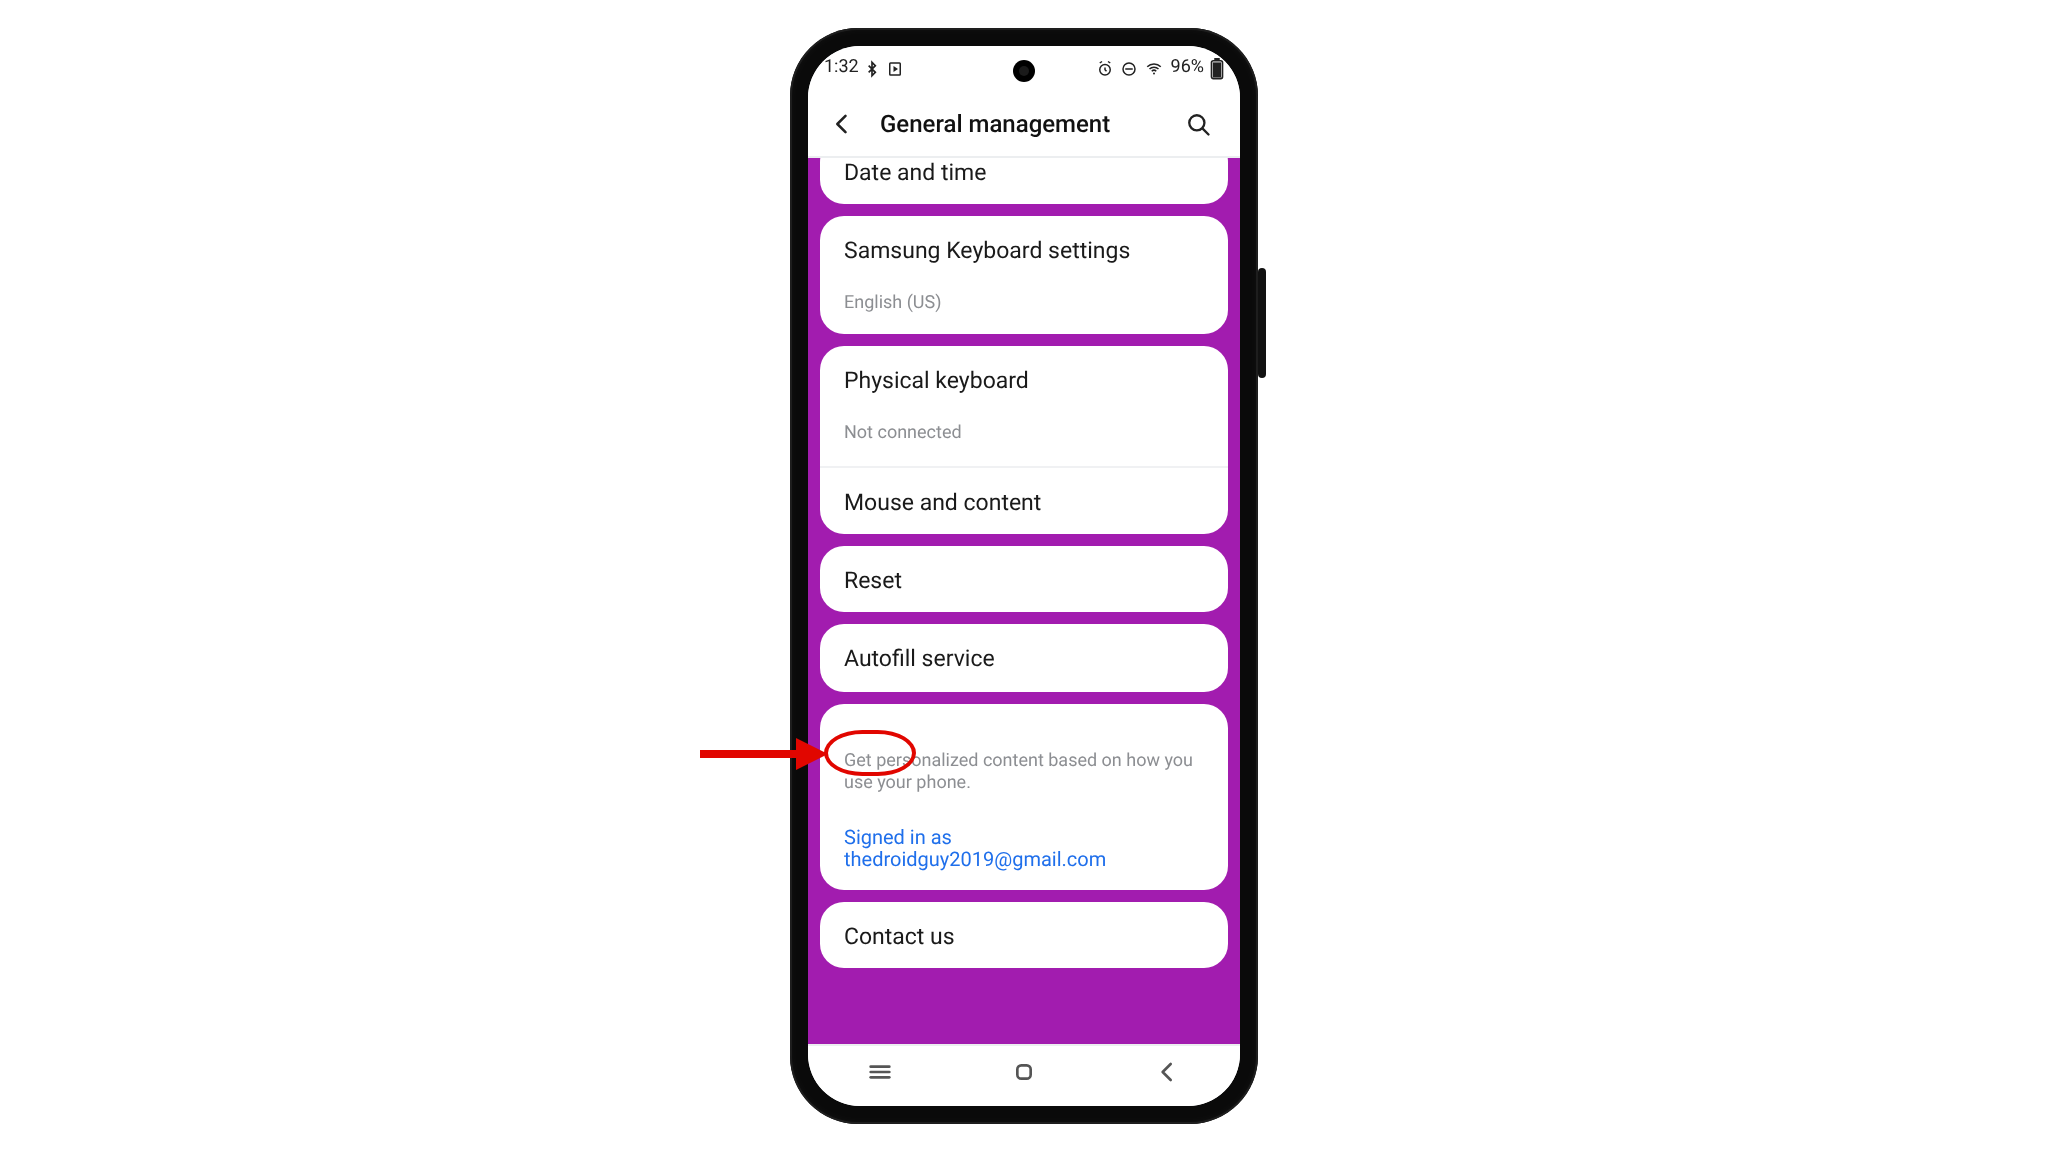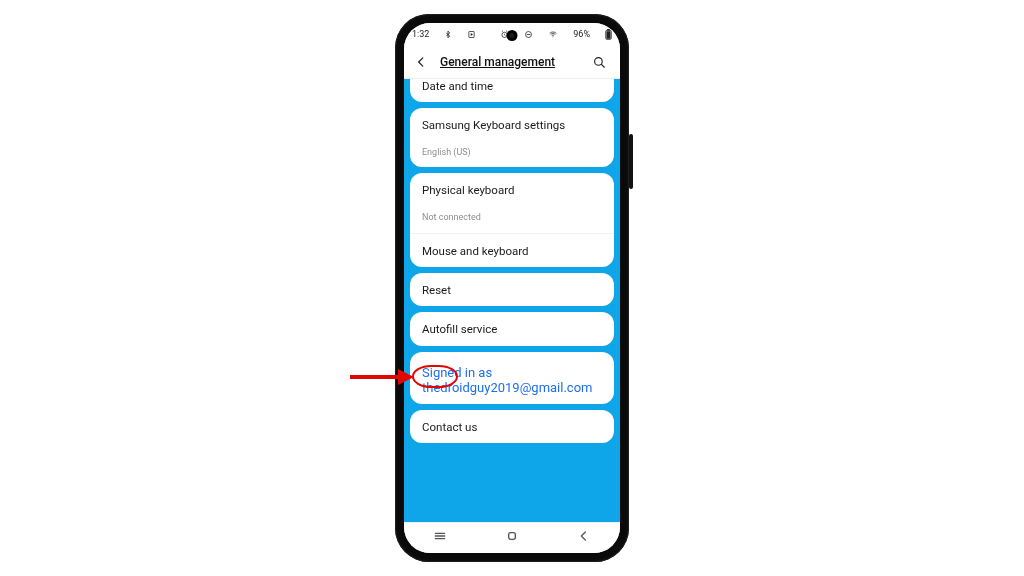--- a/index.html
+++ b/index.html
@@ -84,53 +84,52 @@
     align-items: center;
     font-size: 9px;
     color: #222;
     padding: 0 8px;
     box-sizing: border-box;
     background: #ffffff;
   }
   .statusbar .left, .statusbar .right {
     display:flex;
     align-items:center;
-    gap:15px;
+    gap:3px;
   }
   .statusbar svg { display:block; }
 
   
   .appbar {
     height: 34px;
     background: #ffffff;
     display:flex;
     align-items:center;
     padding: 0 10px 0 6px;
     box-sizing:border-box;
     border-bottom: 1px solid #eceef0;
     gap:8px;
   }
   .appbar .title {
     flex:1;
     font-size: 12px;
     color:#111;
     font-weight: 500;
-    text-decoration: underline;
   }
   .icon-btn {
     width:22px; height:22px;
     display:flex; align-items:center; justify-content:center;
     color:#222;
   }
 
   
   .content {
     height: calc(100% - 22px - 34px - 30px); 
     overflow: hidden; 
-    background:#0ea5e9;
+    background:#a21caf;
   }
   .inner {
     
     transform: translateY(-16px);
   }
 
   .group {
     background:#ffffff;
     border-radius: 12px;
     margin: 6px 6px;
@@ -146,23 +145,23 @@
     color:#1a1a1a;
     line-height:1.25;
   }
   .row .sub {
     font-size: 9px;
     color:#8c8e92;
     margin-top:14px;
     line-height:1.3;
   }
   .row .link {
-    font-size: 13px;
+    font-size: 10px;
     color:#1f6feb;
-    margin-top:3px;
+    margin-top:15px;
   }
 
   
   .navbar {
     position:absolute;
     bottom:0; left:0; right:0;
     height:30px;
     background:#ffffff;
     display:flex;
     align-items:center;
@@ -268,38 +267,39 @@
             <div class="sub">English (US)</div>
           </div>
         </div>
 
         <div class="group">
           <div class="row">
             <div class="label">Physical keyboard</div>
             <div class="sub">Not connected</div>
           </div>
           <div class="row">
-            <div class="label">Mouse and keyboard</div>
+            <div class="label">Mouse and content</div>
           </div>
         </div>
 
         <div class="group">
           <div class="row" id="reset-row">
             <div class="label">Reset</div>
           </div>
         </div>
 
         <div class="group">
           <div class="row">
             <div class="label">Autofill service</div>
           </div>
         </div>
 
         <div class="group">
           <div class="row">
+            <div class="sub">Get personalized content based on how you use your phone.</div>
             <div class="link">Signed in as thedroidguy2019@gmail.com</div>
           </div>
         </div>
 
         <div class="group">
           <div class="row">
             <div class="label">Contact us</div>
           </div>
         </div>
 

